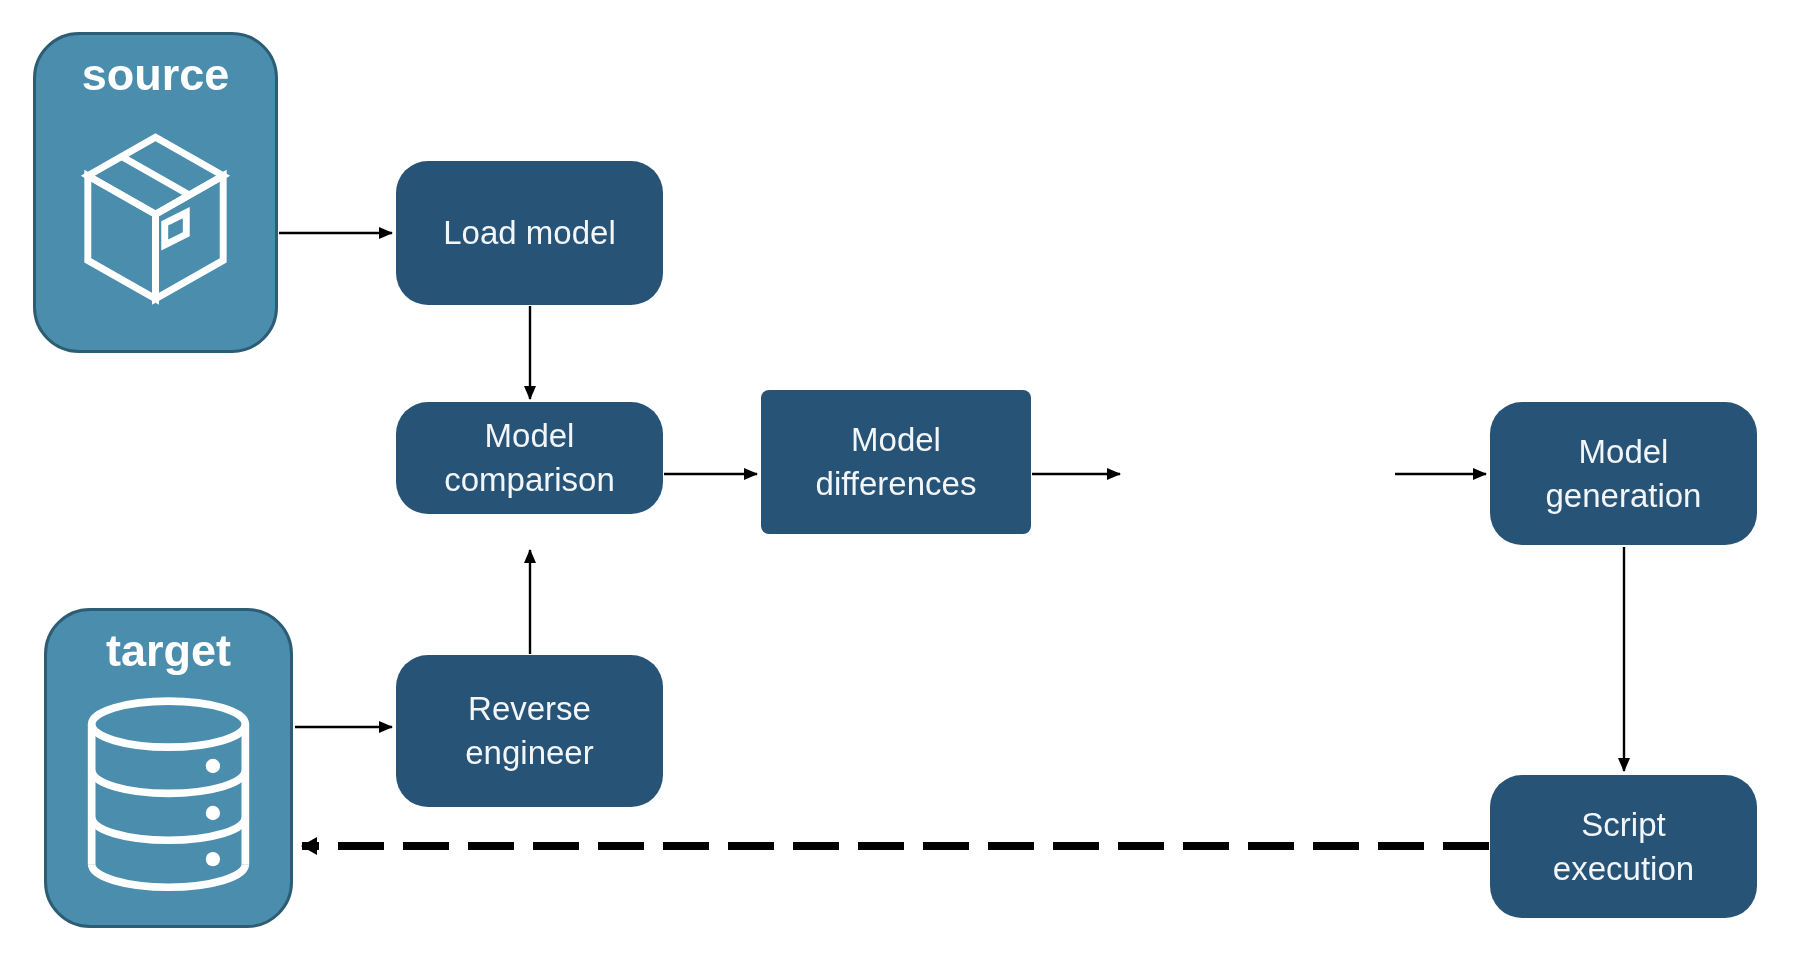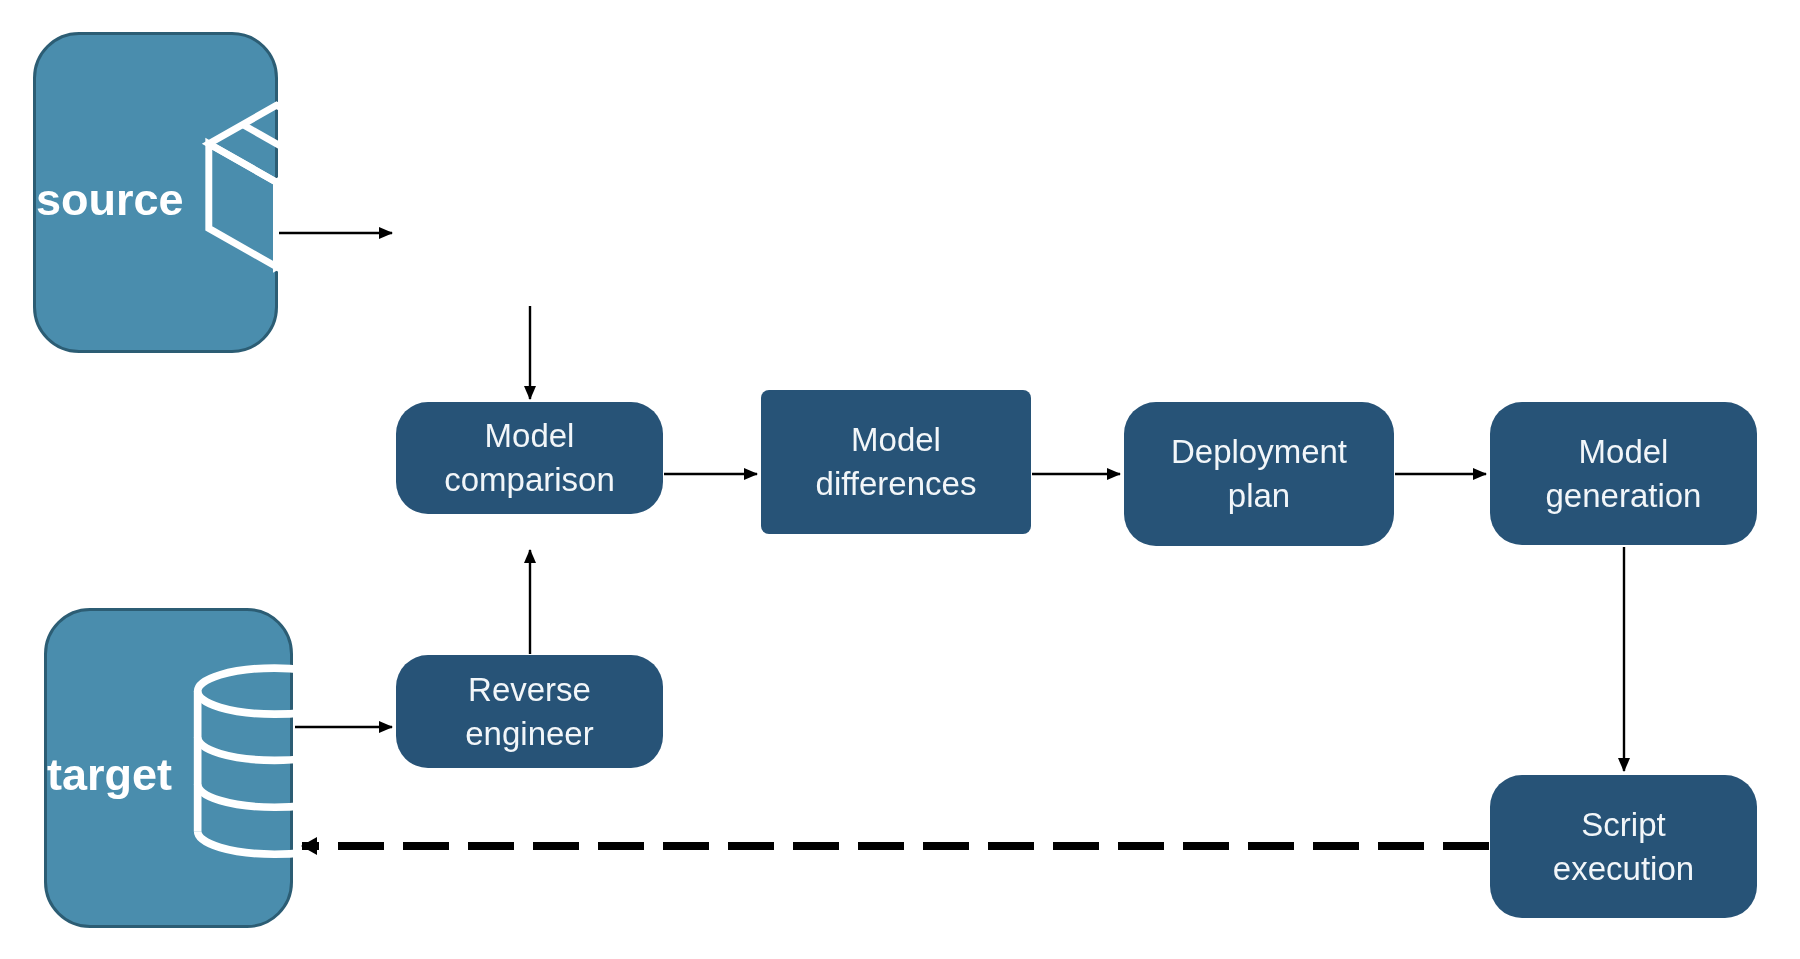--- a/index.html
+++ b/index.html
@@ -13,21 +13,21 @@
   }
 
   
   .endpoint {
     position: absolute;
     box-sizing: border-box;
     background: var(--endpoint-fill, #4A8DAD);
     border: 3px solid var(--endpoint-border, #2C5D74);
     border-radius: 46px;
     display: flex;
-    flex-direction: row;
+    flex-direction: column;
     align-items: center;
   }
   .ep-label {
     color: var(--endpoint-text, #ffffff);
     font-weight: bold;
     font-size: 45px;
     margin-top: 14px;
     line-height: 1.15;
   }
   .ep-icon-wrap {
@@ -63,21 +63,21 @@
   }
 
   
   #ep-source        { left: 33px;   top: 32px;  width: 245px; height: 321px; }
   #ep-target        { left: 44px;   top: 608px; width: 249px; height: 320px; }
   #n-load-model     { left: 396px;  top: 161px; width: 267px; height: 144px; }
   #n-model-comparison { left: 396px; top: 402px; width: 267px; height: 112px; }
   #n-model-differences { left: 761px; top: 390px; width: 270px; height: 144px; border-radius: 8px; }
   #n-deployment-plan { left: 1124px; top: 402px; width: 270px; height: 144px; }
   #n-script-generation { left: 1490px; top: 402px; width: 267px; height: 143px; }
-  #n-reverse-engineer { left: 396px; top: 655px; width: 267px; height: 113px; }
+  #n-reverse-engineer { left: 396px; top: 655px; width: 267px; height: 152px; }
   #n-script-execution { left: 1490px; top: 775px; width: 267px; height: 143px; }
 
   
   svg.edges {
     position: absolute;
     left: 0; top: 0;
     width: 1800px; height: 959px;
     pointer-events: none;
   }
   .edge { stroke: var(--arrow, #000000); stroke-width: 2.4; fill: none; }
@@ -114,23 +114,23 @@
         <path class="icon-stroke" d="M15,47 A45,13.5 0 0 0 105,47"></path>
         <path class="icon-stroke" d="M15,74.5 A45,13.5 0 0 0 105,74.5"></path>
         <path class="icon-stroke" d="M15,102 A45,13.5 0 0 0 105,102"></path>
         <circle class="icon-dot" cx="86" cy="44.5" r="4.2"></circle>
         <circle class="icon-dot" cx="86" cy="72" r="4.2"></circle>
         <circle class="icon-dot" cx="86" cy="99" r="4.2"></circle>
       </svg>
     </div>
   </div>
 
+  <div class="node" id="n-load-model">Load model</div>
   <div class="node" id="n-model-comparison">Model comparison</div>
   <div class="node" id="n-model-differences">Model differences</div>
-  <div class="node" id="n-deployment-plan">Deployment plan</div>
   <div class="node" id="n-script-generation">Model generation</div>
   <div class="node" id="n-reverse-engineer">Reverse engineer</div>
   <div class="node" id="n-script-execution">Script execution</div>
 
   <svg class="edges">
     <defs>
       <marker id="arrow" viewBox="0 0 14 12" refX="13" refY="6" markerWidth="14" markerHeight="12" markerUnits="userSpaceOnUse" orient="auto">
         <path class="head" d="M0,0 L14,6 L0,12 Z"></path>
       </marker>
       <marker id="arrow-big" viewBox="0 0 16 18" refX="15" refY="9" markerWidth="16" markerHeight="18" markerUnits="userSpaceOnUse" orient="auto">

